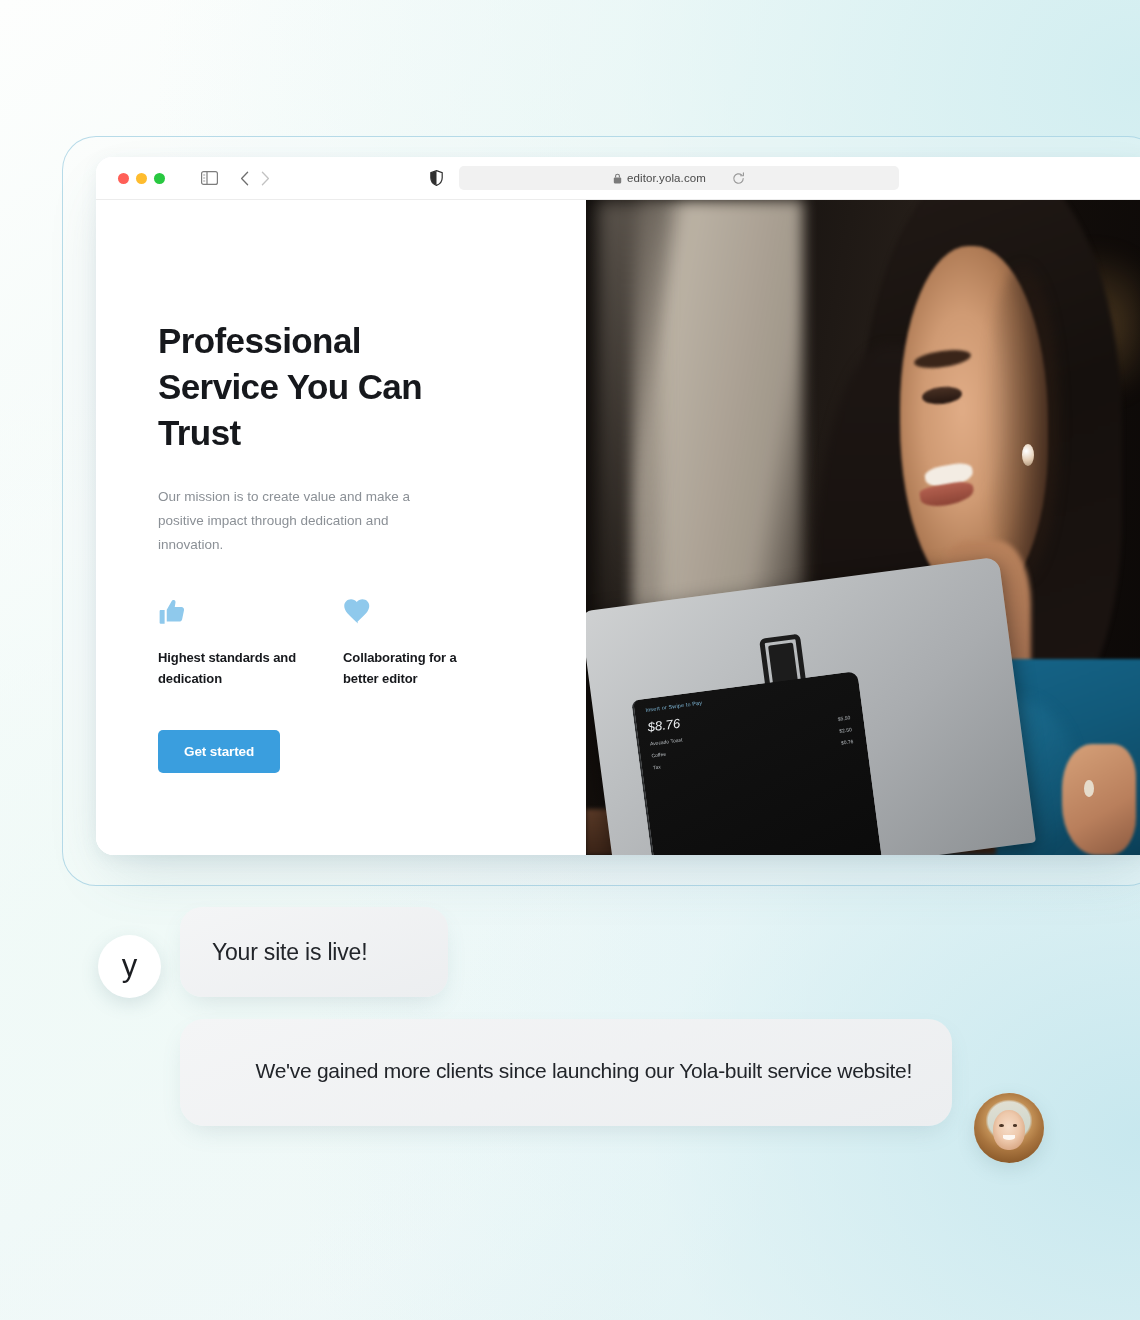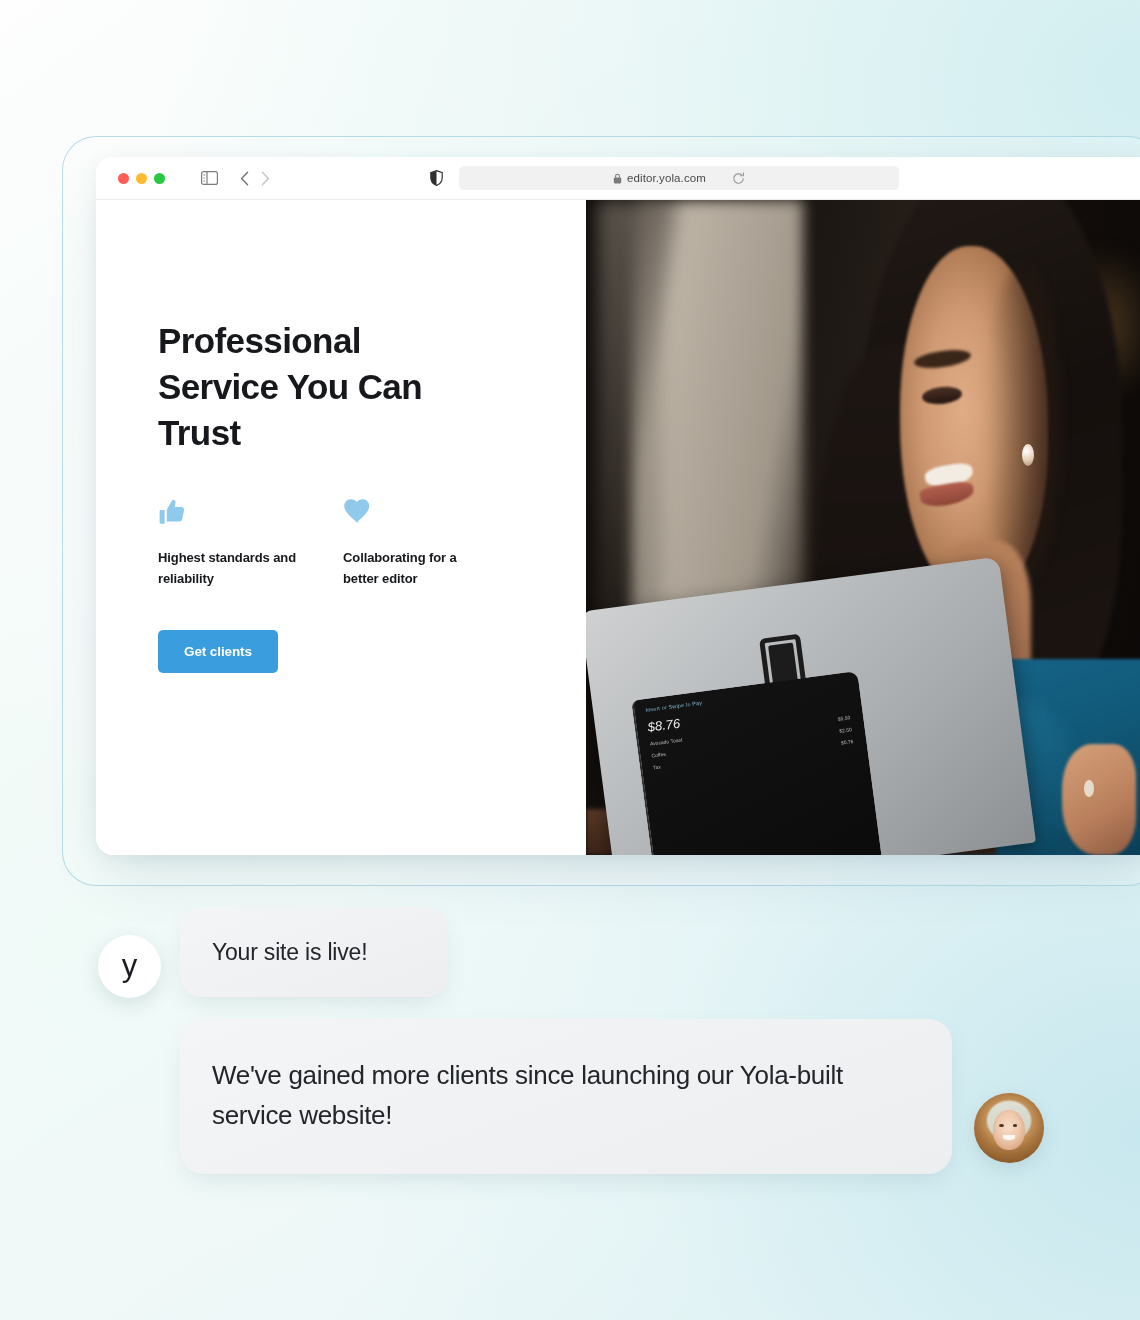--- a/index.html
+++ b/index.html
@@ -392,24 +392,25 @@
     display:flex; align-items:center;
     padding-left:32px;
     font-size:23px;
     letter-spacing:-0.2px;
   }
 
   .bubble-2 {
     left:180px; top:1019px;
     width:772px;
     padding:36px 40px 38px 32px;
-    font-size:26px;
+    font-size:21px;
     line-height:1.55;
     letter-spacing:-0.3px;
     border-radius:24px;
+    text-align:right;
   }
 
   .avatar-photo {
     position:absolute;
     left:974px; top:1093px;
     width:70px; height:70px;
     border-radius:50%;
     overflow:hidden;
     box-shadow:0 6px 18px rgba(90,125,135,0.18);
     background:#d9cdc2;
@@ -508,45 +509,46 @@
             <path d="M11.4 0.9v2.8H8.6" stroke="#9a9a9a" stroke-width="1.15" stroke-linecap="round" stroke-linejoin="round"></path>
           </svg>
         </span>
       </div>
     </div>
 
     <div class="page">
 
       <div class="hero-left">
         <h1 class="hero-title">Professional Service You Can Trust</h1>
+        <p class="hero-sub">Our mission is to create value and make a positive impact through dedication and innovation.</p>
 
         <div class="features">
 
           <div class="feature">
             <span class="ficon">
               <svg width="30" height="30" viewBox="0 0 24 24" fill="#8fc9ec">
                 <path d="M2.2 10.4h3.1v11H2.2a.9.9 0 01-.9-.9v-9.2c0-.5.4-.9.9-.9z"></path>
                 <path d="M7 10.2l4-7.1c.3-.6 1-.9 1.7-.7.9.2 1.4 1 1.3 1.9l-.6 3.6h5.3c1.4 0 2.4 1.2 2.1 2.6l-1.5 7.2c-.2 1.1-1.2 1.9-2.3 1.9H7V10.2z"></path>
               </svg>
             </span>
-            <div class="flabel">Highest standards and reliability</div>
+            <div class="flabel">Highest standards and dedication</div>
           </div>
 
           <div class="feature">
             <span class="ficon">
               <svg width="30" height="30" viewBox="0 0 24 24" fill="#8fc9ec">
                 <path d="M12 21.2l-1.6-1.5C4.6 14.4 1 11.2 1 7.2 1 4.1 3.4 1.8 6.4 1.8c1.8 0 3.5.8 4.6 2.2 1.1-1.4 2.8-2.2 4.6-2.2 3 0 5.4 2.3 5.4 5.4 0 4-3.6 7.2-9.4 12.5L12 21.2z"></path>
               </svg>
             </span>
             <div class="flabel">Collaborating for a better editor</div>
           </div>
 
         </div>
 
-        <button class="cta">Get clients</button>
+        <button class="cta">Get started</button>
       </div>
 
       <div class="hero-photo">
         <div class="photo-inner">
           <div class="bg-dark"></div>
           <div class="bg-pillar"></div>
           <div class="bg-pillar2"></div>
           <div class="bg-warm"></div>
 
           <div class="hair"></div>

